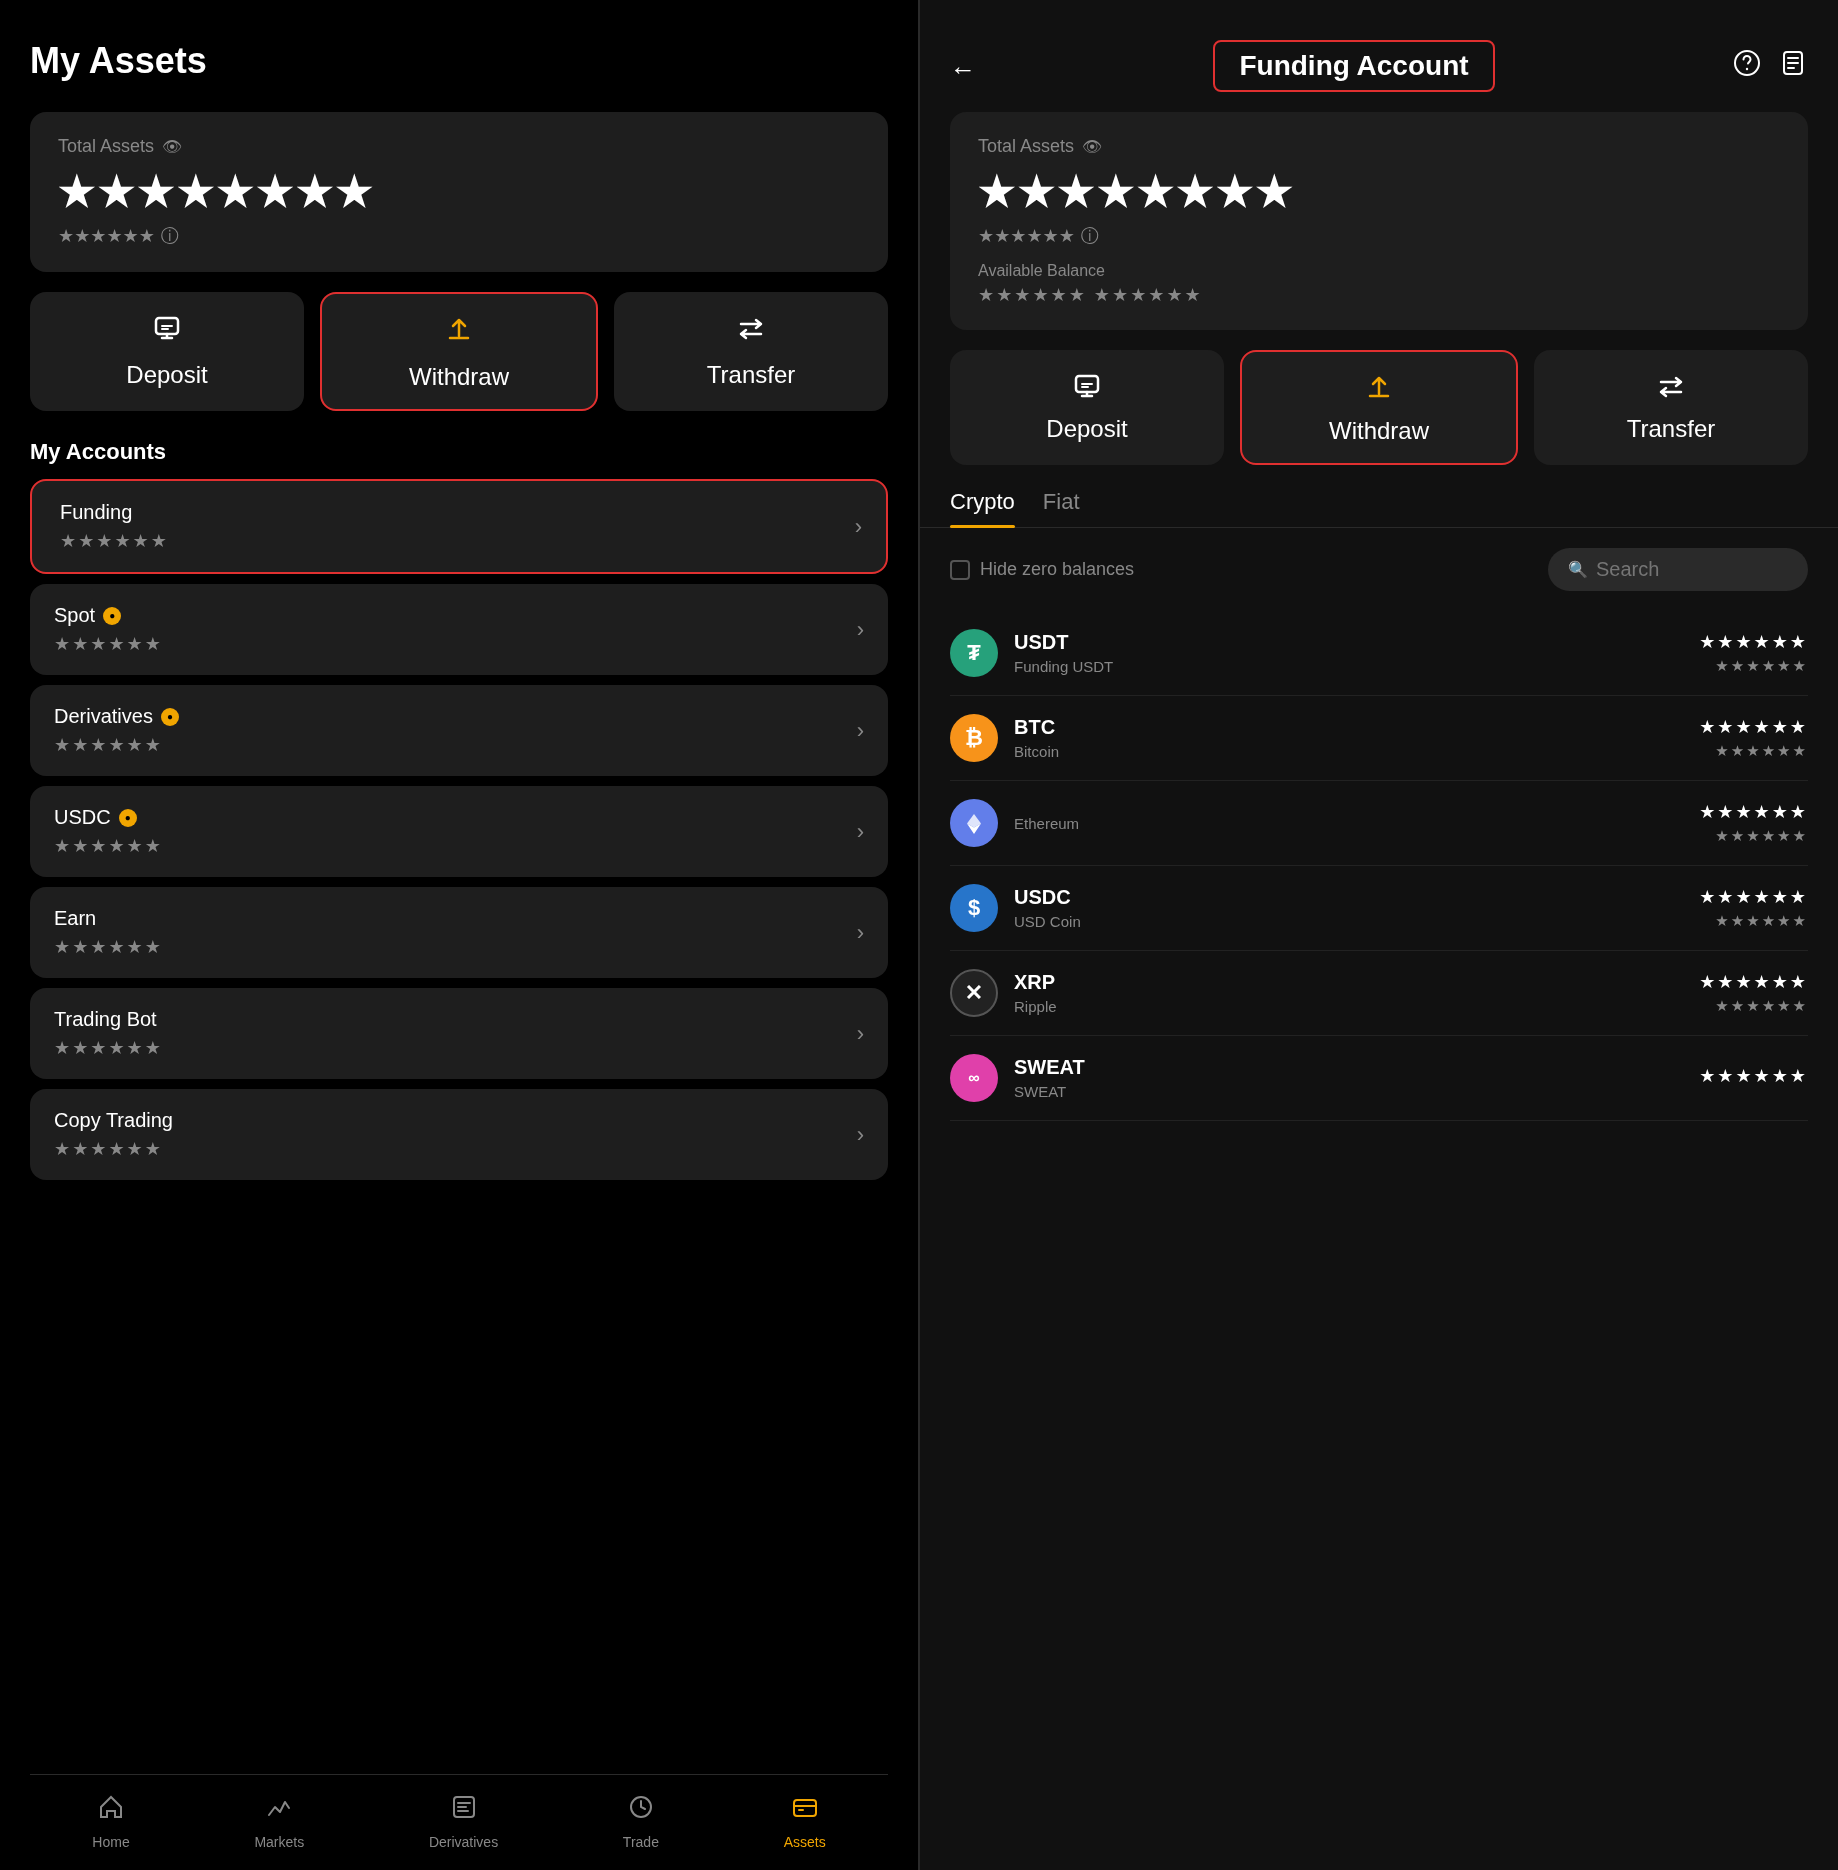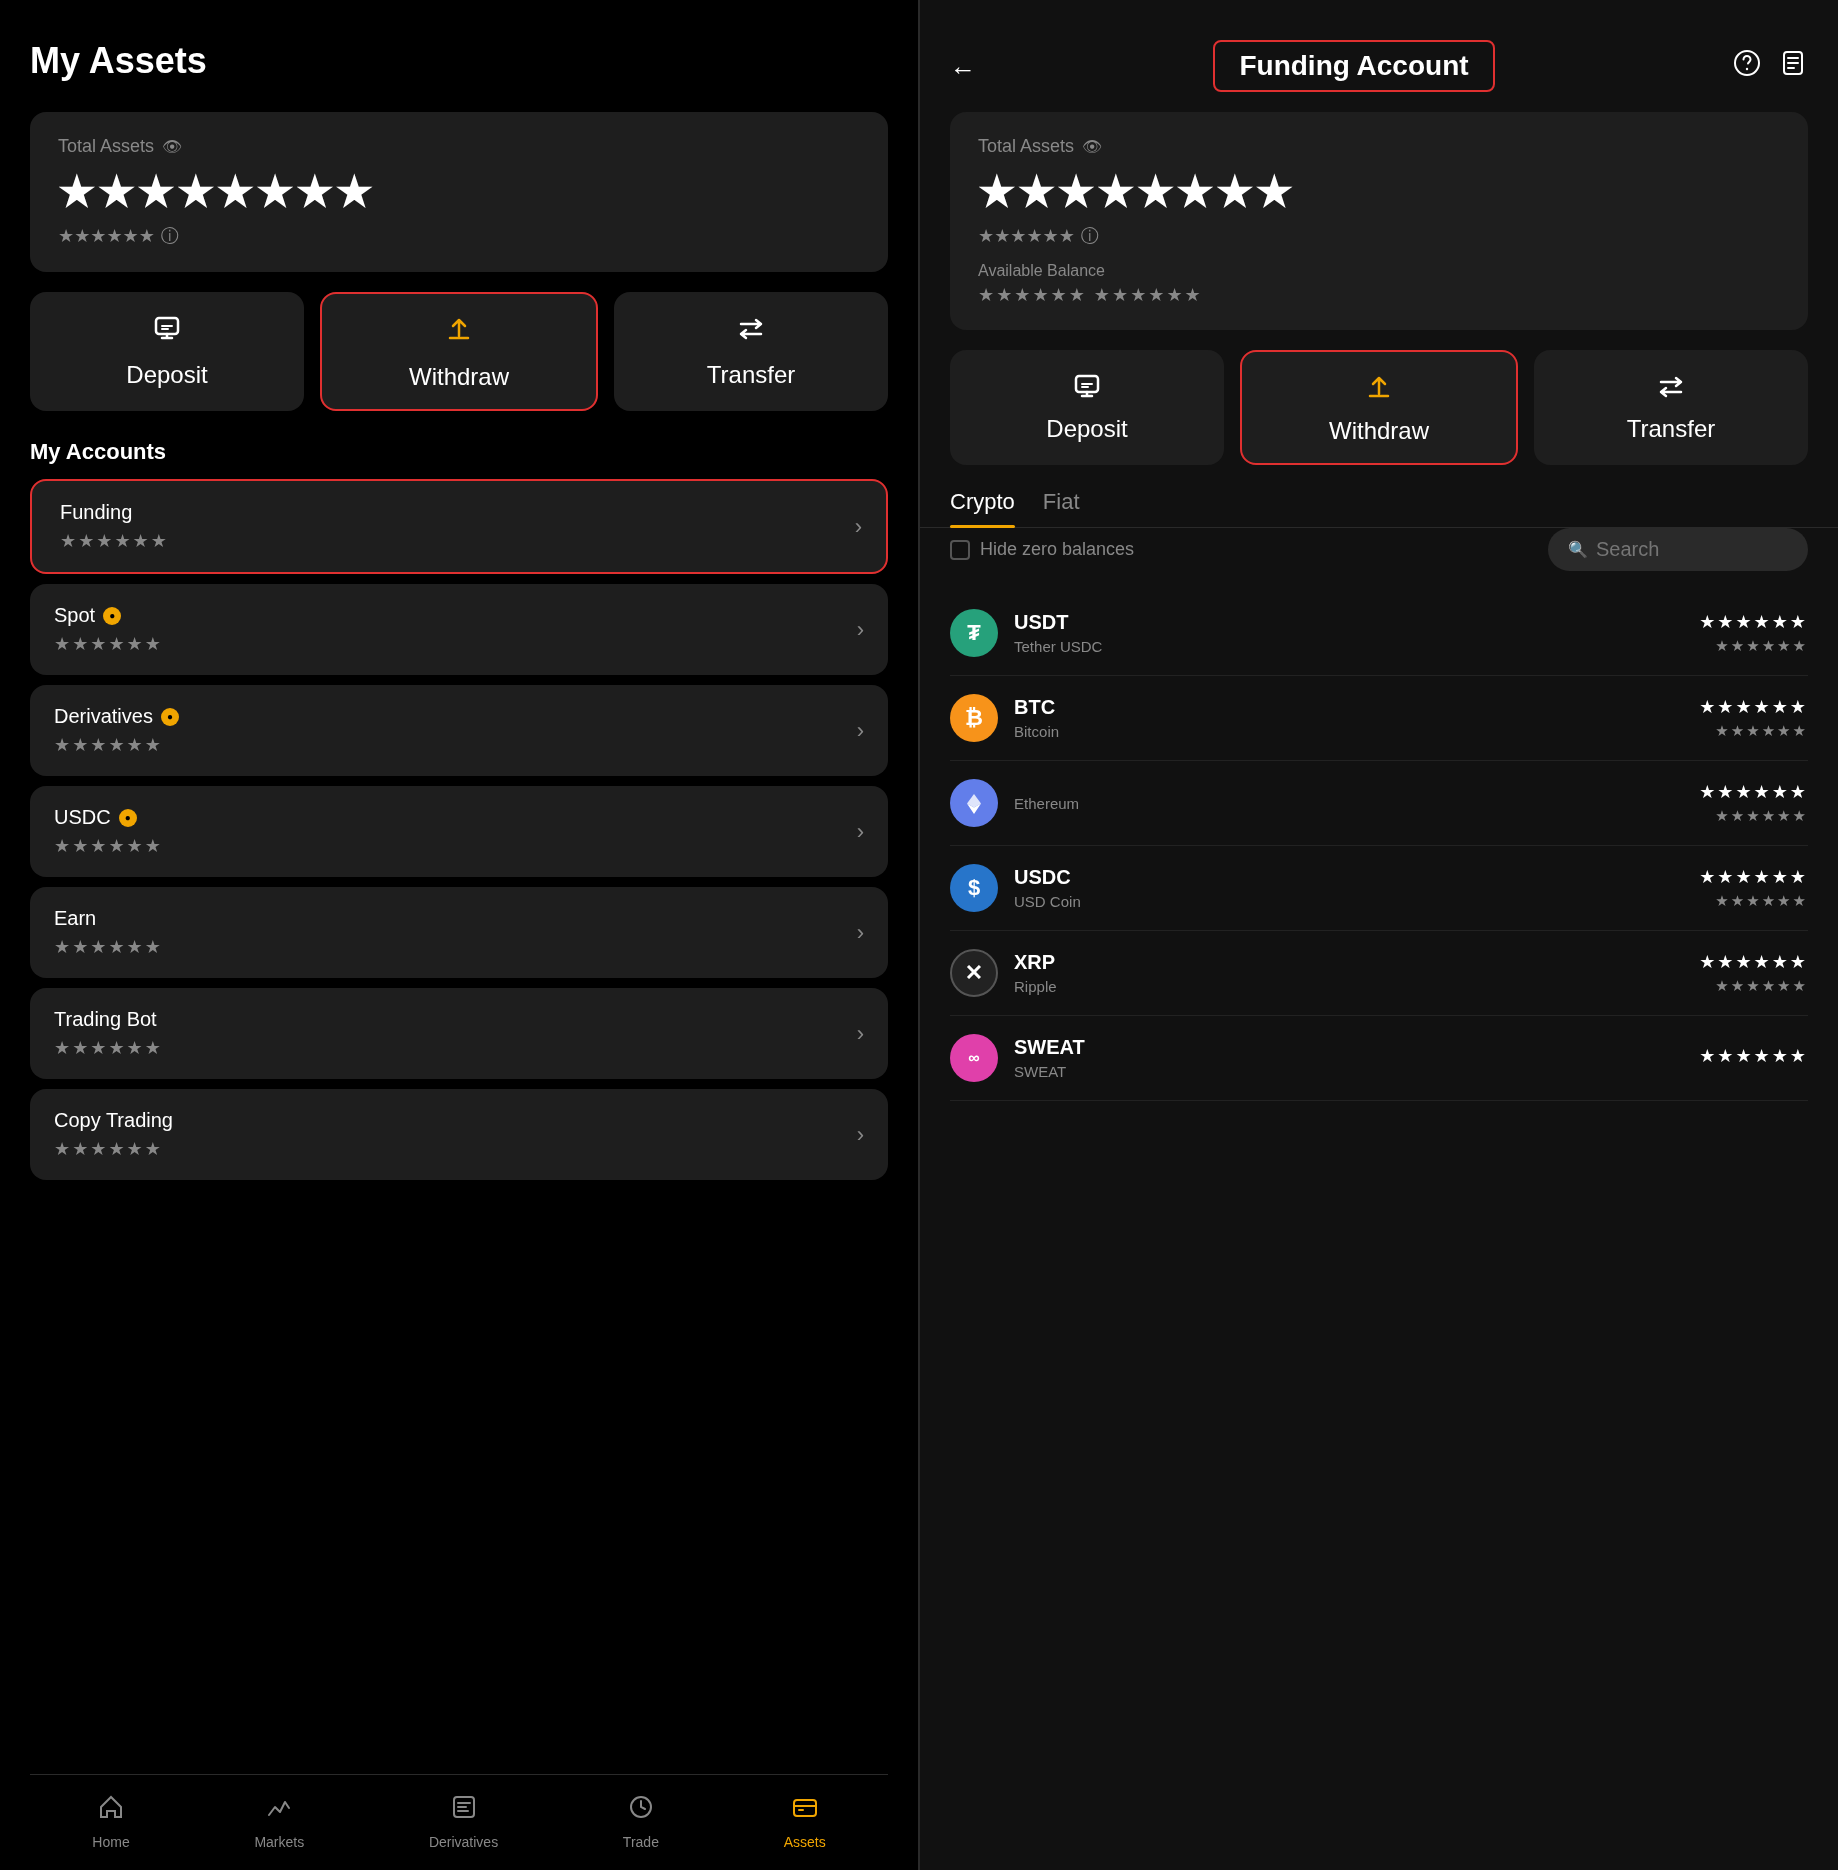--- a/index.html
+++ b/index.html
@@ -272,20 +272,21 @@
     .right-action-buttons {
       display: flex;
       gap: 16px;
       margin: 0 30px 24px;
     }
 
     .tabs-row {
       display: flex;
       gap: 28px;
       padding: 0 30px;
+      margin-bottom: 20px;
       border-bottom: 1px solid #2a2a2a;
     }
 
     .tab-item {
       font-size: 22px;
       color: #888;
       padding-bottom: 12px;
       cursor: pointer;
       position: relative;
     }
@@ -700,21 +701,21 @@
       <span class="search-icon-text">🔍</span>
       <input class="search-input" type="text" placeholder="Search" style="">
     </div>
   </div>
 
   <div class="crypto-list">
     <div class="crypto-item">
       <div class="crypto-logo usdt">₮</div>
       <div class="crypto-info">
         <span class="crypto-name">USDT</span>
-        <span class="crypto-fullname">Tether USDC</span>
+        <span class="crypto-fullname">Funding USDT</span>
       </div>
       <div class="crypto-amounts">
         <span class="crypto-main-amount">★★★★★★</span>
         <span class="crypto-sub-amount">★★★★★★</span>
       </div>
     </div>
 
     <div class="crypto-item">
       <div class="crypto-logo btc">₿</div>
       <div class="crypto-info">

